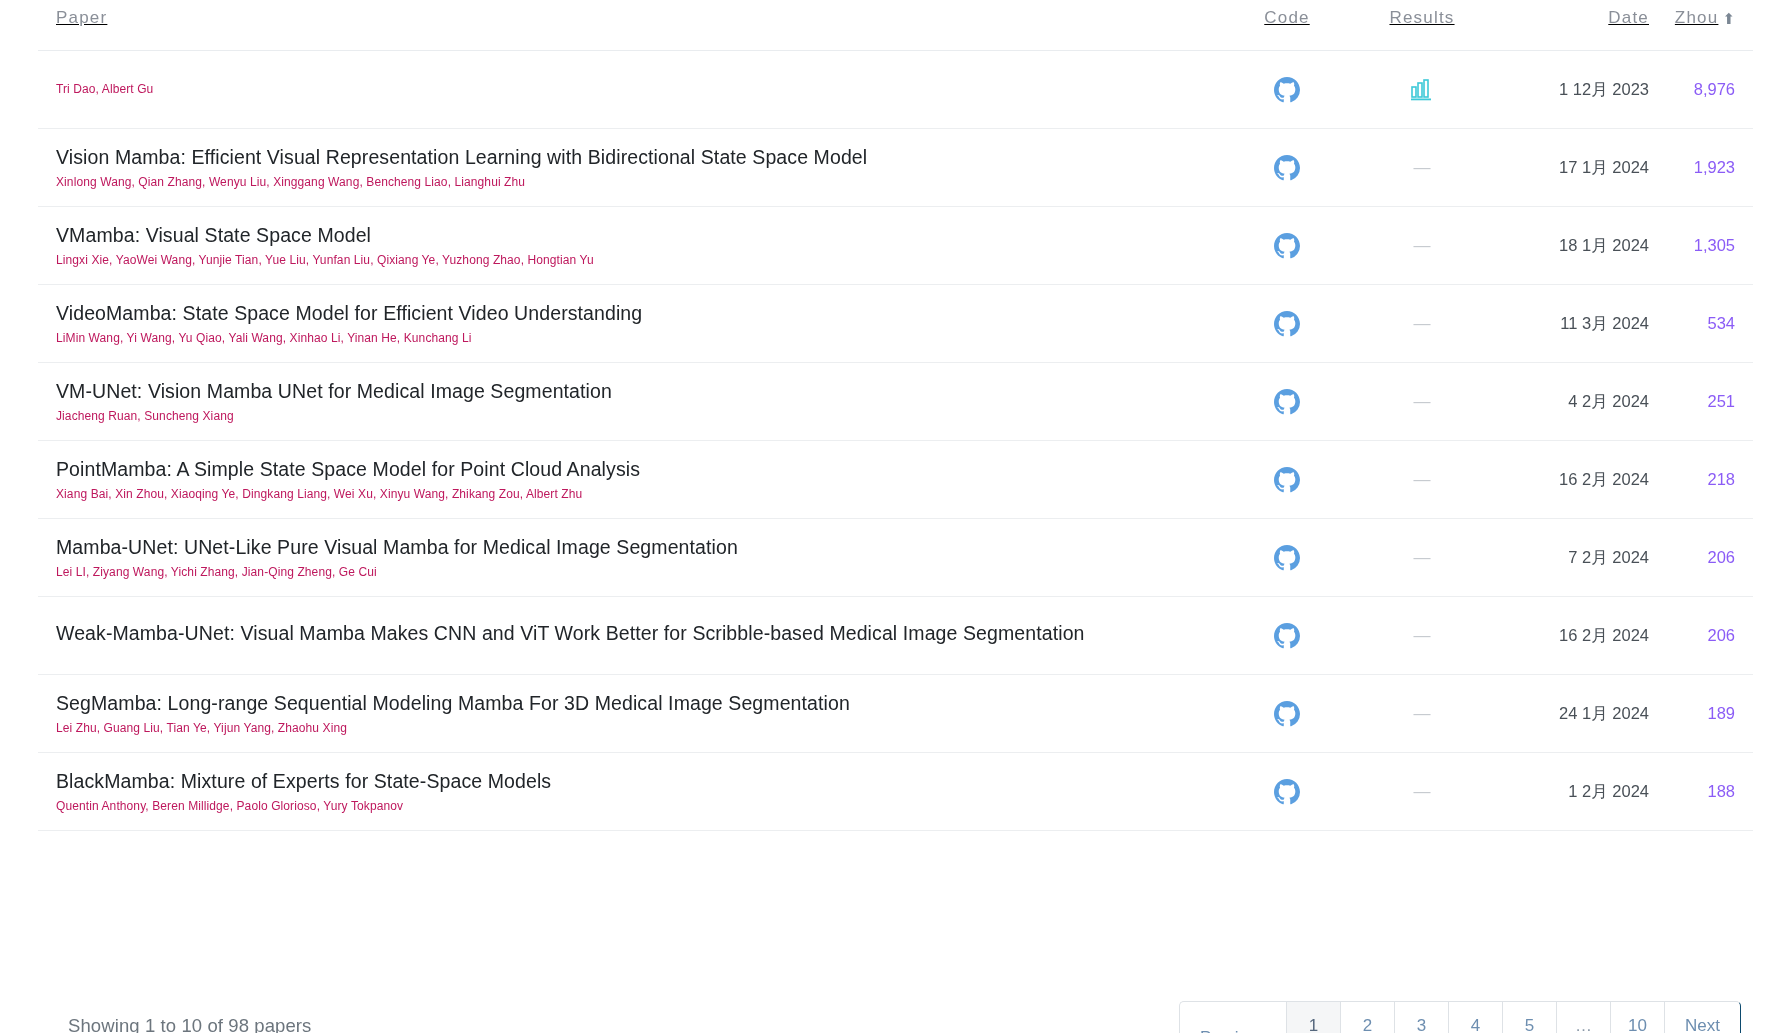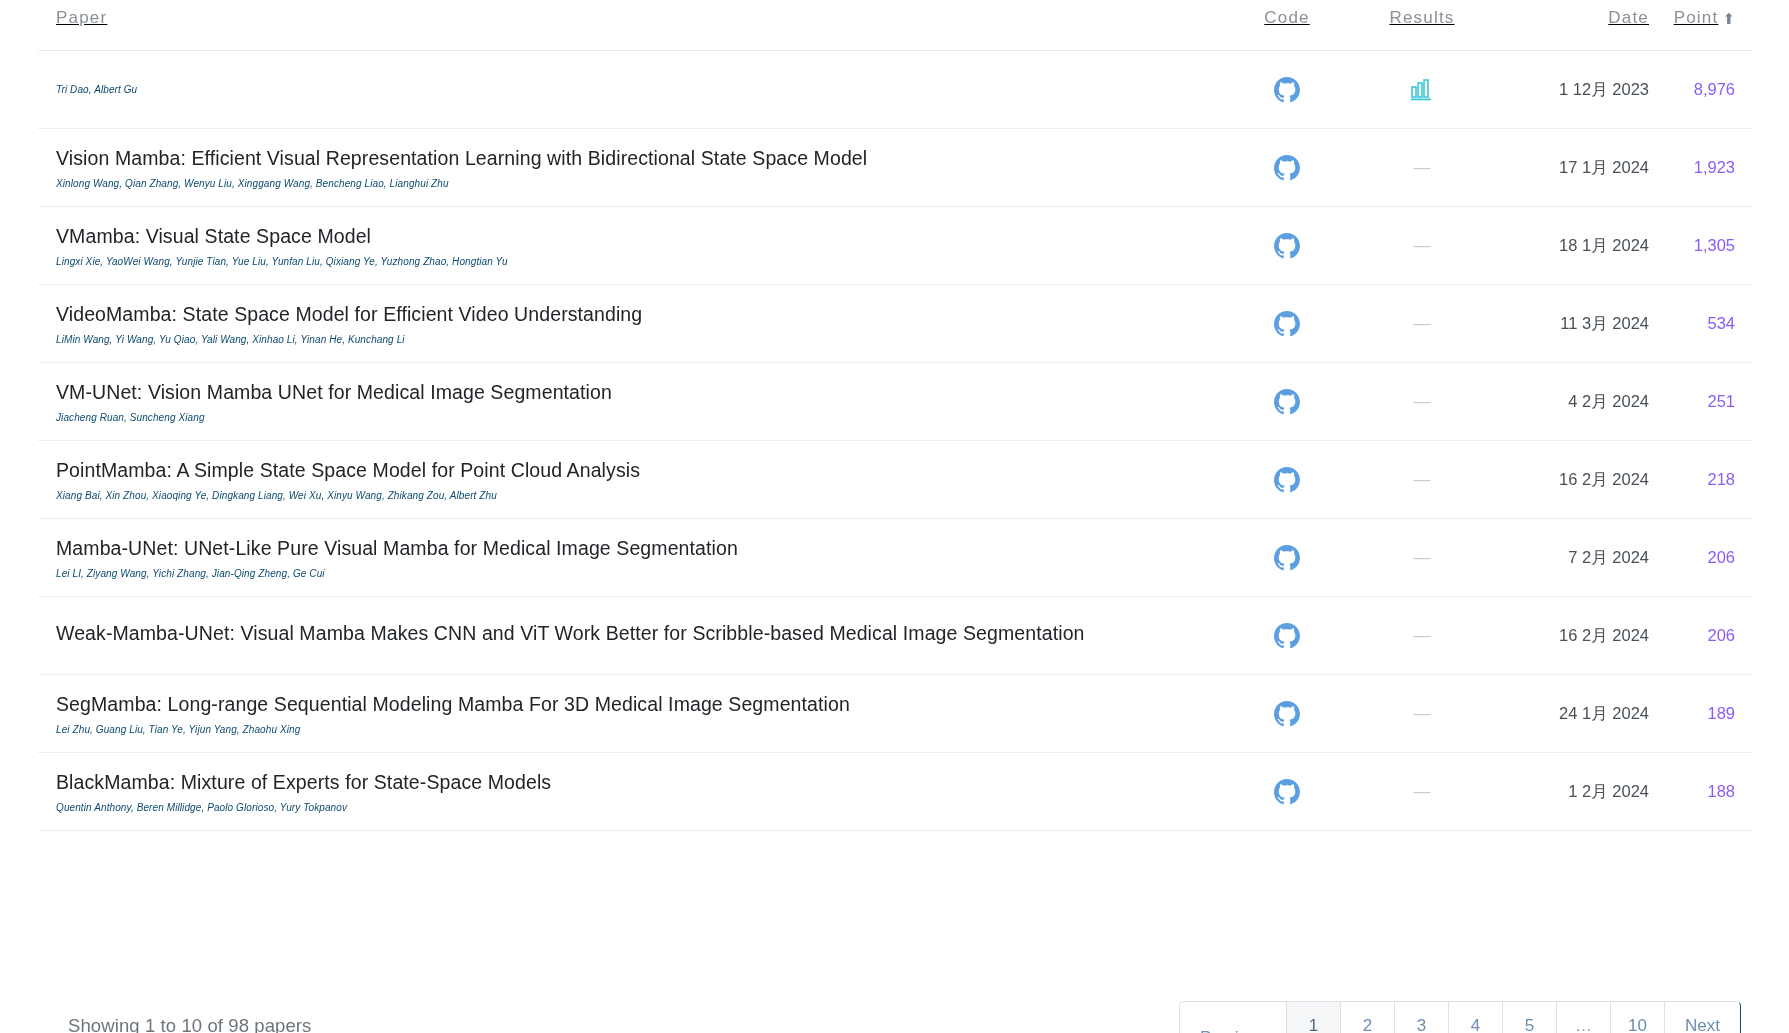--- a/index.html
+++ b/index.html
@@ -66,25 +66,24 @@
   .cell-paper { flex: 1 1 auto; padding: 14px 12px 14px 18px; }
   .paper-title {
     font-size: 19.5px;
     color: #212529;
     line-height: 1.35;
     font-weight: 400;
     letter-spacing: .1px;
     margin-bottom: 5px;
   }
   .paper-authors {
-    font-size: 10px;
-    color: #0c4a6e;
+    font-size: 12px;
+    color: #be185d;
     line-height: 1.3;
     letter-spacing: .1px;
-    font-style: italic;
   }
 
   .cell-code    { width: 120px; display: flex; justify-content: center; align-items: center; }
   .cell-results { width: 150px; display: flex; justify-content: center; align-items: center; }
   .cell-date {
     width: 160px; text-align: right; padding-right: 8px;
     font-size: 16.5px; color: #495057; white-space: nowrap;
   }
   .cell-stars {
     width: 96px; text-align: right; padding-right: 18px;
@@ -144,21 +143,21 @@
 
 <div class="page">
 
   <div class="table-wrap">
 
     <div class="thead">
       <div class="th th-paper">Paper</div>
       <div class="th th-code">Code</div>
       <div class="th th-results">Results</div>
       <div class="th th-date">Date</div>
-      <div class="th th-stars"><span>Point</span><span class="sort-arrow">⬆</span></div>
+      <div class="th th-stars"><span>Zhou</span><span class="sort-arrow">⬆</span></div>
     </div>
 
     <div id="rows">
         <div class="row">
           <div class="cell-paper">
             <div class="paper-authors">Tri Dao, Albert Gu</div>
           </div>
           <div class="cell-code">
             <span style="display:block;line-height:0">
               <svg class="gh-icon" viewBox="0 0 16 16" aria-hidden="true">

